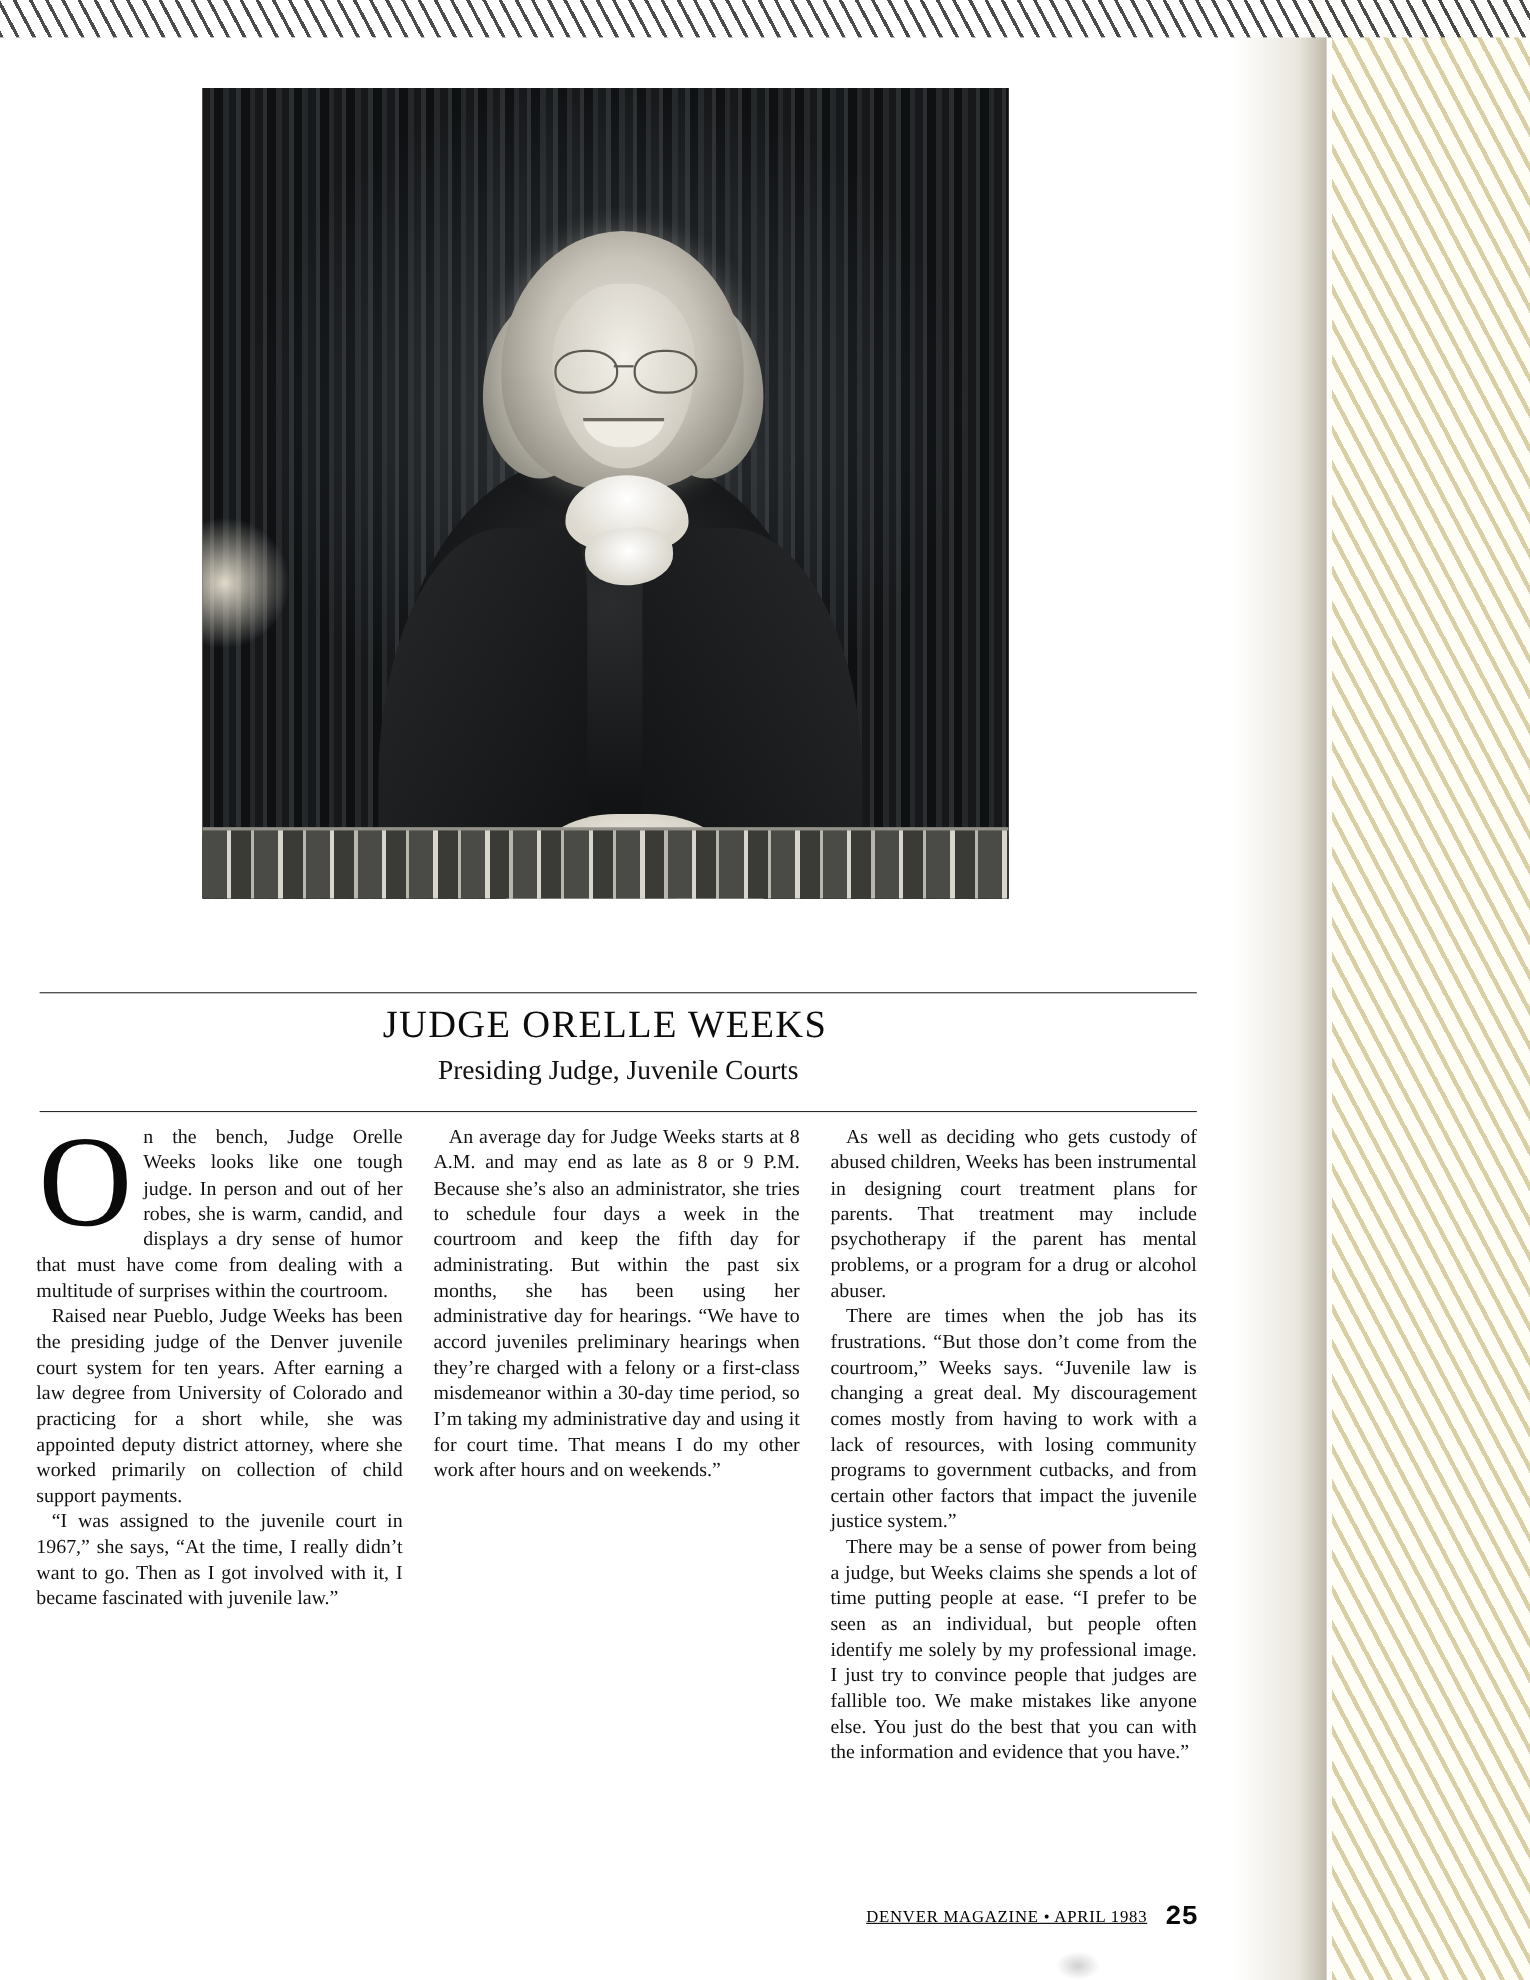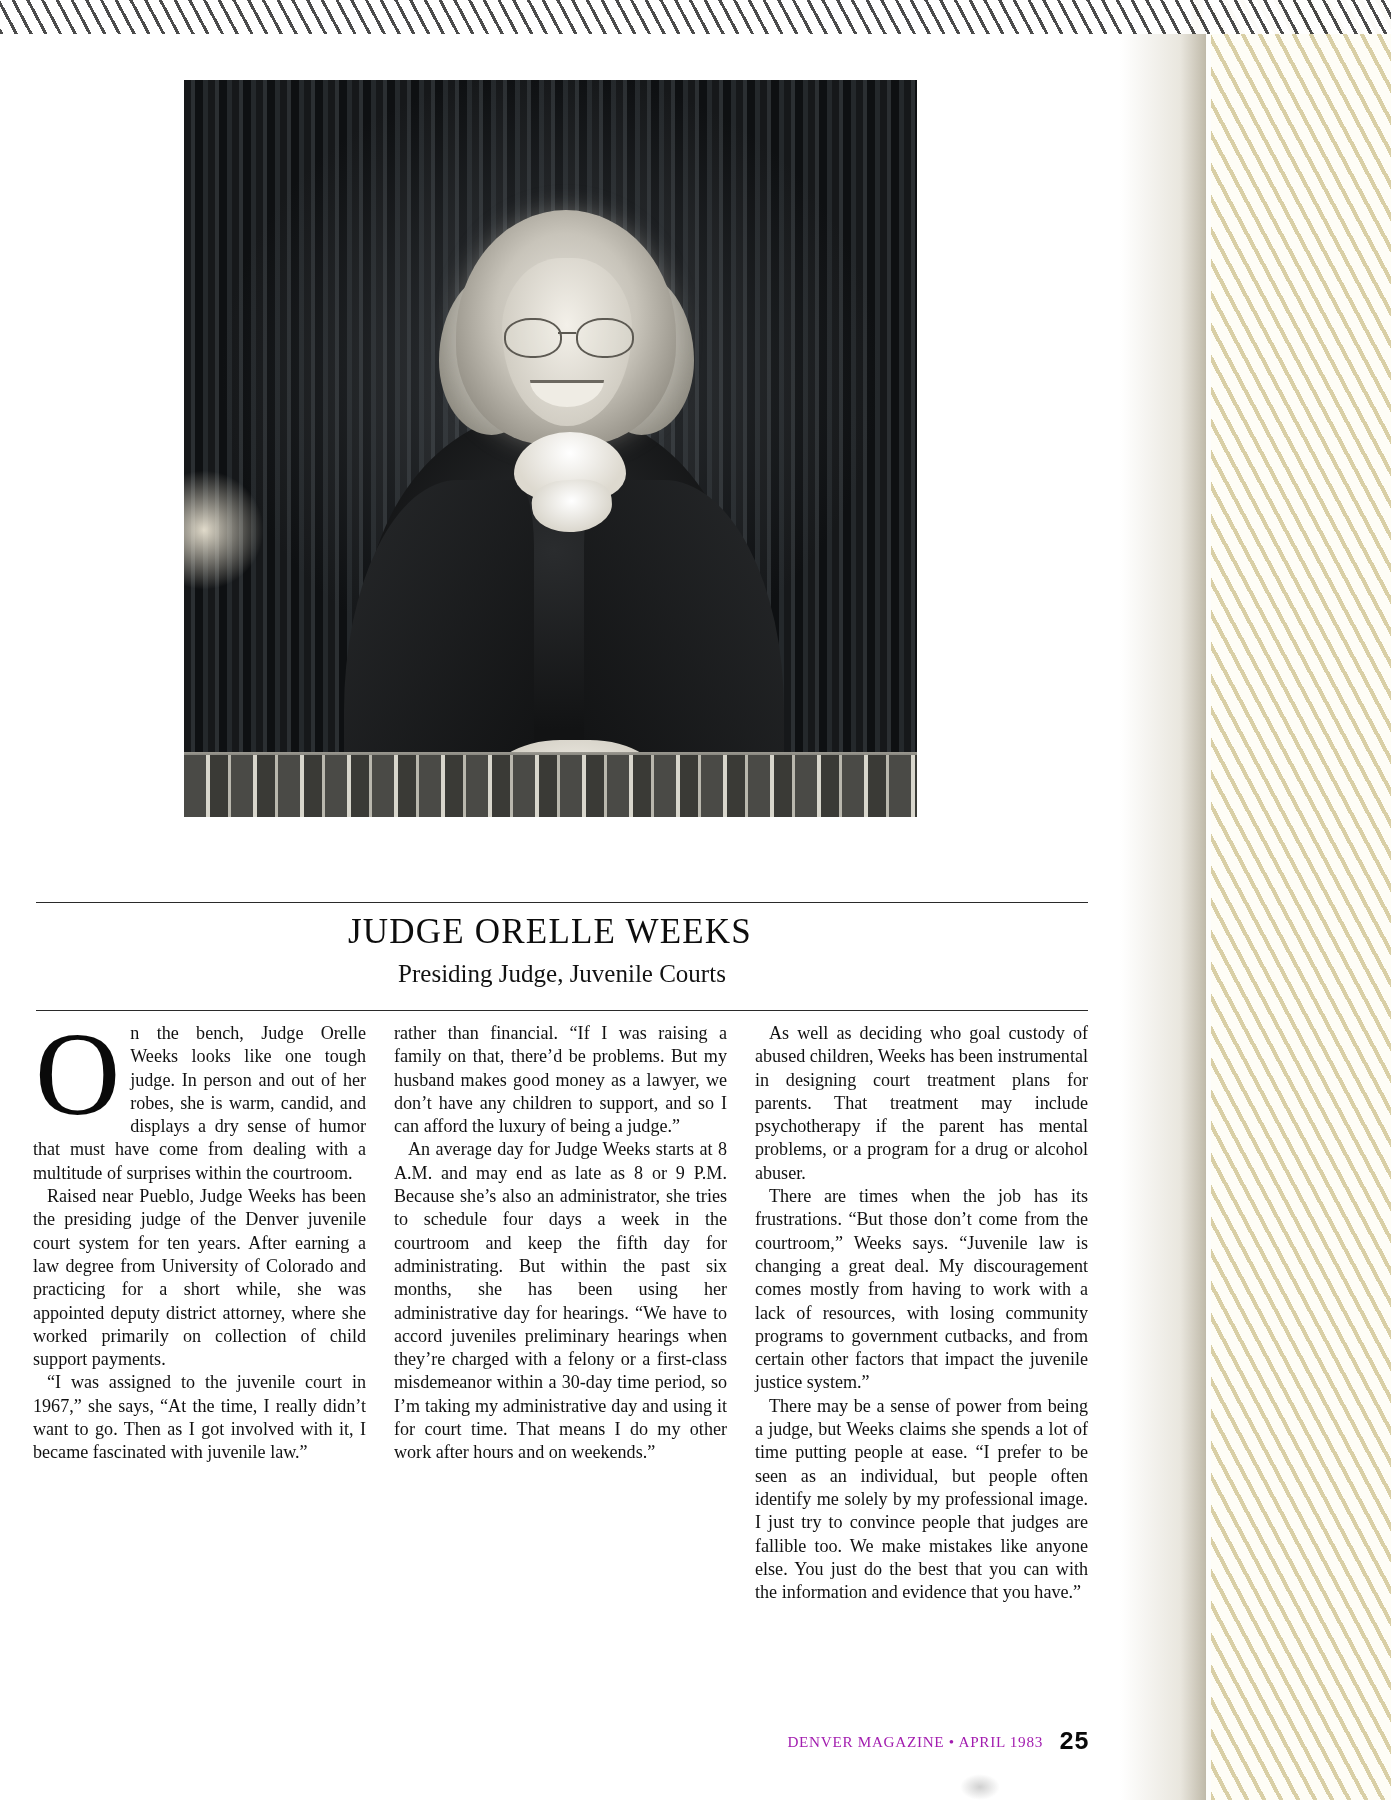--- a/index.html
+++ b/index.html
@@ -319,21 +319,22 @@
     position: absolute;
     left: 33px; top: 1728px;
     width: 1056px;
     text-align: right;
     white-space: nowrap;
   }
   .footer-text {
     font-family: "Liberation Serif", serif;
     font-size: 15.2px;
     letter-spacing: 0.7px;
-    color: #a21caf;
+    color: #000000;
+    text-decoration: underline;
   }
   .footer-page {
     font-family: Liberation Mono, monospace;
     font-size: 25px;
     font-weight: bold;
     color: #0a0a0a;
     margin-left: 12px;
     vertical-align: -2px;
   }
 </style>
@@ -384,26 +385,25 @@
 
 <div class="cols">
 
   <div class="col">
     <p class="first"><span class="dropcap">O</span><span>n the bench, Judge Orelle Weeks looks like one tough judge. In person and out of her robes, she is warm, candid, and displays a dry sense of humor that must have come from dealing with a multitude of surprises within the courtroom.</span></p>
     <p>Raised near Pueblo, Judge Weeks has been the presiding judge of the Denver juvenile court system for ten years. After earning a law degree from University of Colorado and practicing for a short while, she was appointed deputy district attorney, where she worked primarily on collection of child support payments.</p>
     <p>“I was assigned to the juvenile court in 1967,” she says, “At the time, I really didn’t want to go. Then as I got involved with it, I became fascinated with juvenile law.”</p>
   </div>
 
   <div class="col">
-    <p class="first">rather than financial. “If I was raising a family on that, there’d be problems. But my husband makes good money as a lawyer, we don’t have any children to support, and so I can afford the luxury of being a judge.”</p>
     <p>An average day for Judge Weeks starts at 8 A.M. and may end as late as 8 or 9 P.M. Because she’s also an administrator, she tries to schedule four days a week in the courtroom and keep the fifth day for administrating. But within the past six months, she has been using her administrative day for hearings. “We have to accord juveniles preliminary hearings when they’re charged with a felony or a first-class misdemeanor within a 30-day time period, so I’m taking my administrative day and using it for court time. That means I do my other work after hours and on weekends.”</p>
   </div>
 
   <div class="col">
-    <p>As well as deciding who goal custody of abused children, Weeks has been instrumental in designing court treatment plans for parents. That treatment may include psychotherapy if the parent has mental problems, or a program for a drug or alcohol abuser.</p>
+    <p>As well as deciding who gets custody of abused children, Weeks has been instrumental in designing court treatment plans for parents. That treatment may include psychotherapy if the parent has mental problems, or a program for a drug or alcohol abuser.</p>
     <p>There are times when the job has its frustrations. “But those don’t come from the courtroom,” Weeks says. “Juvenile law is changing a great deal. My discouragement comes mostly from having to work with a lack of resources, with losing community programs to government cutbacks, and from certain other factors that impact the juvenile justice system.”</p>
     <p>There may be a sense of power from being a judge, but Weeks claims she spends a lot of time putting people at ease. “I prefer to be seen as an individual, but people often identify me solely by my professional image. I just try to convince people that judges are fallible too. We make mistakes like anyone else. You just do the best that you can with the information and evidence that you have.”</p>
   </div>
 
 </div>
 
 <div class="footer">
   <span class="footer-text">DENVER MAGAZINE • APRIL 1983</span>
   <span class="footer-page">25</span>
 </div>

